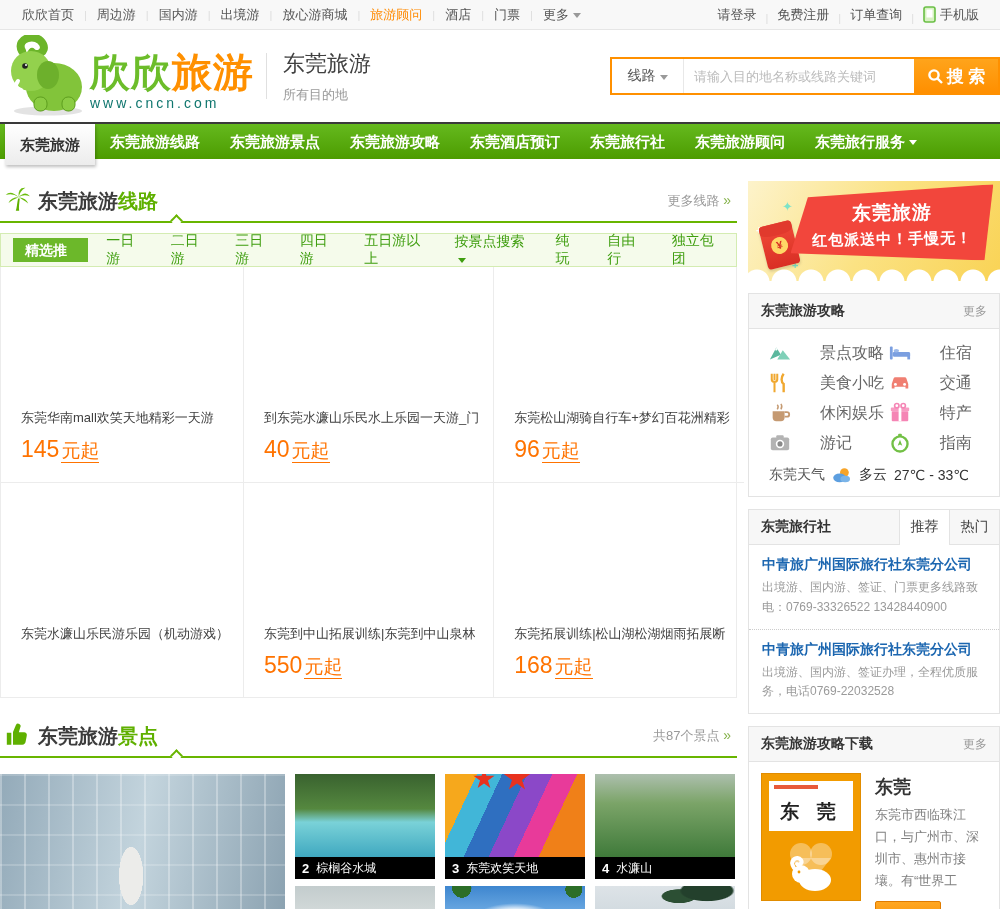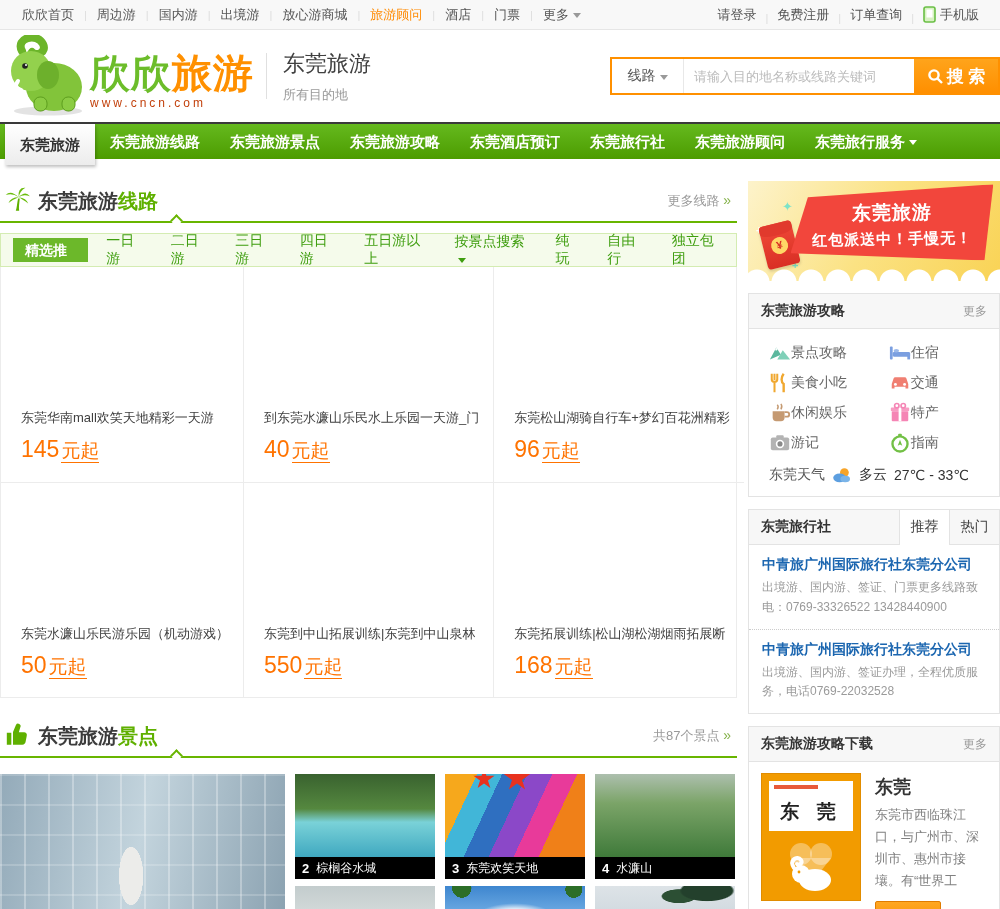--- a/index.html
+++ b/index.html
@@ -16,21 +16,21 @@
   .sep{color:#ddd;font-size:11px}
   .topnav-right{display:flex;align-items:flex-end}
   .topnav-right a{color:#555;padding:0 9px;display:flex;align-items:center;gap:4px}
 
   
   .header{height:92px;display:flex;align-items:center;position:relative;background:#fff}
   .logo{display:flex;align-items:center;margin-left:2px}
   .logo-text{margin-left:2px;padding-top:10px}
   .logo-cn{font-size:40px;font-weight:bold;line-height:1;letter-spacing:1px}
   .logo-cn .g{color:#6cbd2a}.logo-cn .o{color:#ff9000}
-  .logo-url{color:#c2410c;font-size:12px;letter-spacing:3px;margin-top:3px}
+  .logo-url{color:#0f766e;font-size:14px;letter-spacing:3px;margin-top:3px}
   .header-div{width:1px;height:46px;background:#e0e0e0;margin:0 16px 0 12px}
   .dest-title{font-size:22px;color:#404040}
   .dest-sub{font-size:13px;color:#999;margin-top:7px}
   .search{position:absolute;right:0;top:27px;width:390px;height:38px;border:2px solid #ff9000;display:flex;align-items:center;background:#fff}
   .search-cat{width:72px;height:100%;display:flex;align-items:center;justify-content:center;font-size:14px;color:#555;border-right:1px solid #e8e8e8;cursor:pointer}
   .search-cat .cr{color:#999}
   .search input{flex:1;border:0;outline:0;padding:0 10px;font-size:13px;color:#333;min-width:0}
   .search input::placeholder{color:#bbb}
   .search-btn{width:84px;height:34px;border:0;background:linear-gradient(#ffa41b,#ff8f00);color:#fff;font-size:17px;font-weight:bold;display:flex;align-items:center;justify-content:center;gap:3px;cursor:pointer;font-family:inherit}
 
@@ -106,21 +106,21 @@
   .s1{left:34px;top:18px;color:#7de3c8;font-size:13px}
   .s2{left:8px;top:44px;color:#fff;font-size:10px}
   .s3{left:44px;bottom:10px;color:#7de3c8;font-size:11px}
 
   .box{border:1px solid #e3e3e3;margin-top:12px;background:#fff}
   .box-h{height:35px;background:#f7f7f7;border-bottom:1px solid #e3e3e3;display:flex;align-items:center;padding-left:12px}
   .box-h .t{font-weight:bold;font-size:14px;color:#333;flex:1}
   .box-h .more{font-size:12px;color:#999;padding-right:12px}
 
   .guide-grid{display:grid;grid-template-columns:1.15fr 1fr;padding:9px 6px 0 20px}
-  .g-item{display:flex;align-items:center;gap:0;height:30px;font-size:14px;color:#666}
+  .g-item{display:flex;align-items:center;gap:29px;height:30px;font-size:16px;color:#666}
   .g-item svg{flex-shrink:0}
   .weather{display:flex;align-items:center;gap:7px;padding:8px 0 12px 20px;font-size:14px;color:#555}
   .weather .cond,.weather .rng{color:#333}
 
   .agency .box-h{padding-right:0}
   .tabs{display:flex;height:35px;margin-left:auto}
   .tab{width:50px;display:flex;align-items:center;justify-content:center;font-size:14px;color:#444;border-left:1px solid #e3e3e3;cursor:pointer}
   .tab.active{background:#fff;position:relative;box-shadow:0 1px 0 #fff}
   .ag-item{padding:11px 13px;cursor:pointer}
   .ag-item + .ag-item{border-top:1px dotted #ccc}
@@ -270,21 +270,20 @@
         <div class="cell">
           <div class="p-title">到东莞水濂山乐民水上乐园一天游_门</div>
           <div class="p-price"><b>40</b><span class="qi">元起</span></div>
         </div>
         <div class="cell">
           <div class="p-title">东莞松山湖骑自行车+梦幻百花洲精彩</div>
           <div class="p-price"><b>96</b><span class="qi">元起</span></div>
         </div>
         <div class="cell">
           <div class="p-title">东莞水濂山乐民游乐园（机动游戏）</div>
-          <div class="p-price"><b>50</b><span class="qi">元起</span></div>
         </div>
         <div class="cell">
           <div class="p-title">东莞到中山拓展训练|东莞到中山泉林</div>
           <div class="p-price"><b>550</b><span class="qi">元起</span></div>
         </div>
         <div class="cell">
           <div class="p-title">东莞拓展训练|松山湖松湖烟雨拓展断</div>
           <div class="p-price"><b>168</b><span class="qi">元起</span></div>
         </div>
       </div>

